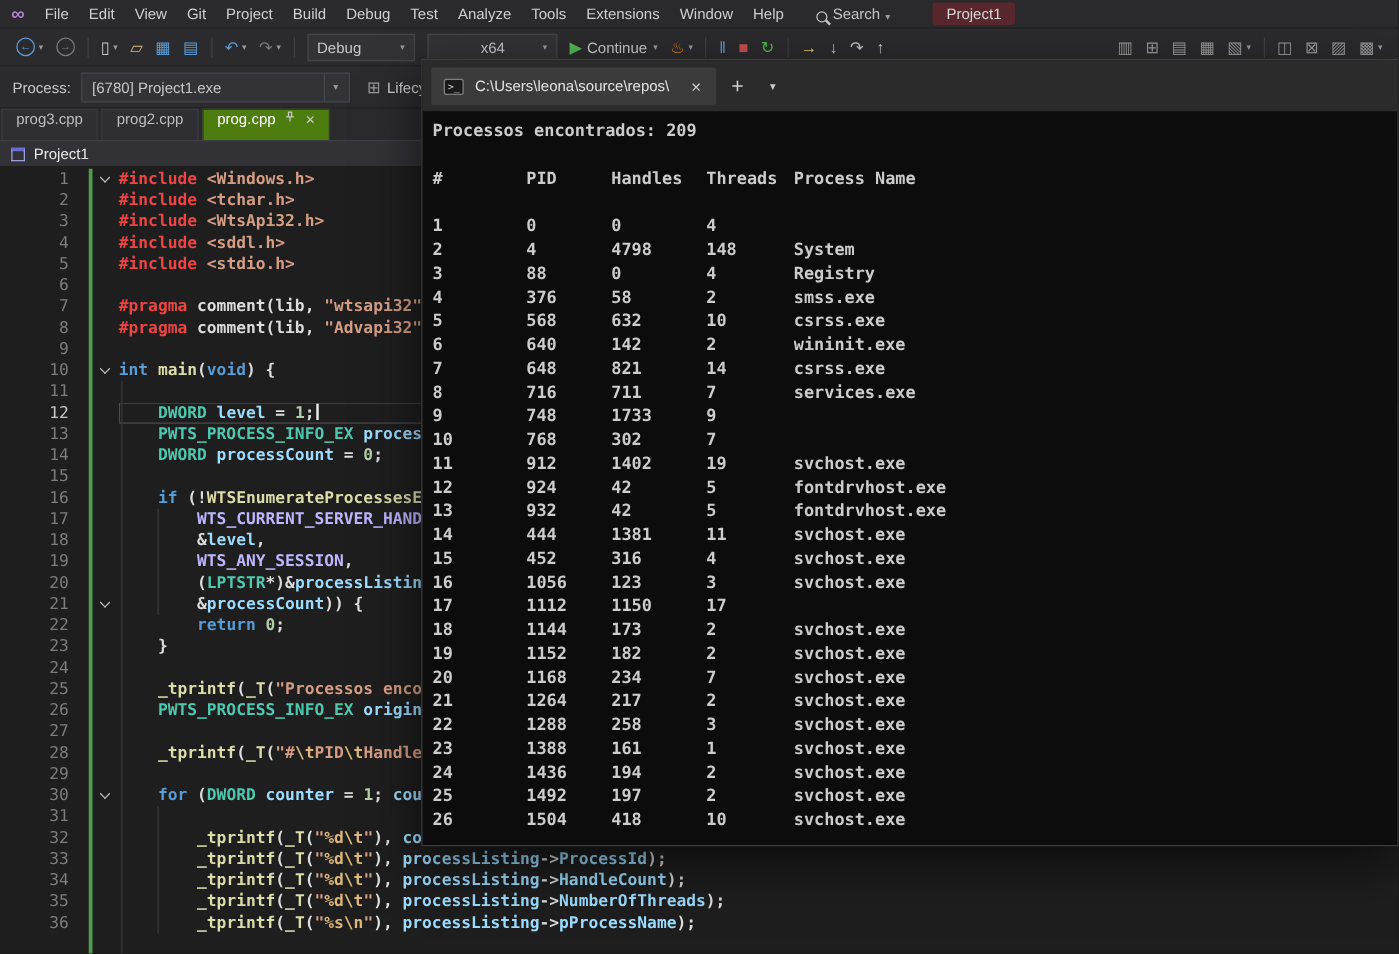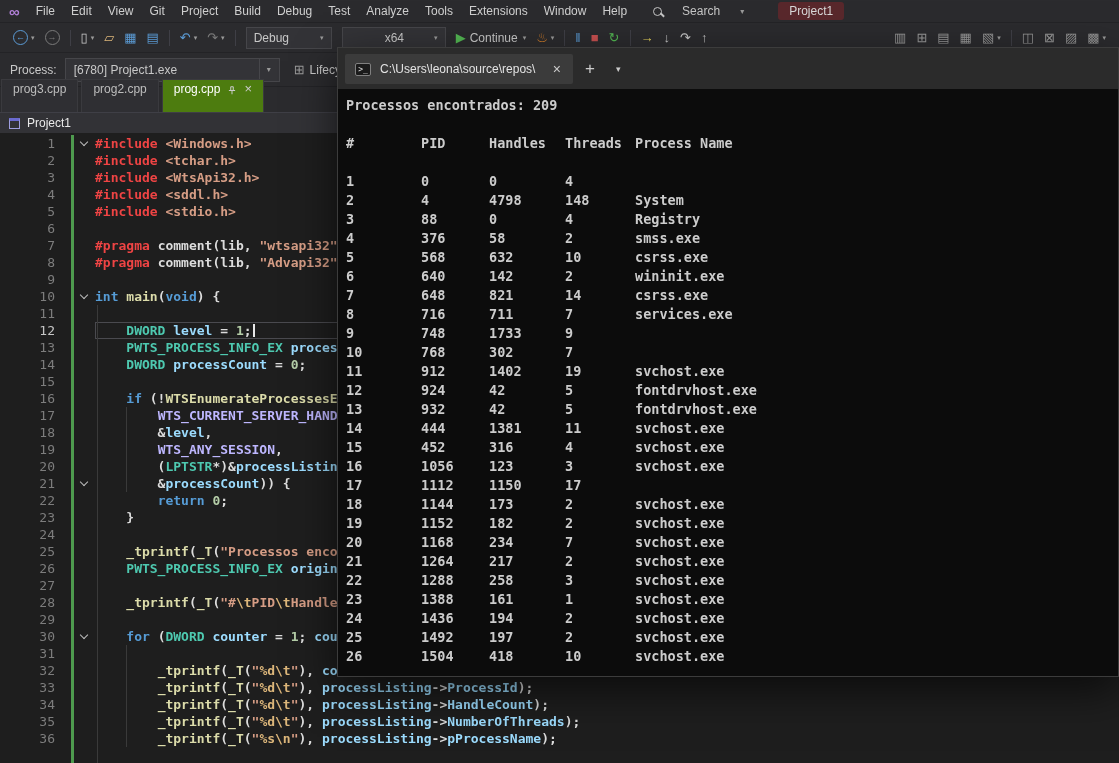--- a/index.html
+++ b/index.html
@@ -4,21 +4,21 @@
 <style>
   *{box-sizing:border-box;margin:0;padding:0}
   html,body{width:1119px;height:763px;overflow:hidden;background:#1e1e1e;font-family:"Liberation Sans",sans-serif}
   .app{position:relative;width:1119px;height:763px}
 
   
   .menubar{height:22px;background:#2b2b2e;display:flex;align-items:center;padding:0 6px;color:#cfcfcf;font-size:12px}
   .vs-logo{color:#b180d7;font-weight:bold;font-size:15px;margin:0 8px 0 3px}
   .menu-items{display:flex}
   .menu-item{padding:2px 8px;white-space:nowrap}
-  .search{display:flex;align-items:center;gap:20px;margin-left:18px;color:#c5c5c5}
+  .search{display:flex;align-items:flex-end;gap:4px;margin-left:18px;color:#c5c5c5}
   .search-glass{width:9px;height:9px;border:1.5px solid #c5c5c5;border-radius:50%;position:relative;display:inline-block}
   .search-glass::after{content:"";position:absolute;width:5px;height:1.5px;background:#c5c5c5;transform:rotate(45deg);right:-4px;bottom:-1px}
   .sm-caret{font-size:8px;color:#9a9a9a}
   .proj-btn{margin-left:34px;background:#59282c;border-radius:3px;padding:2px 11px;color:#d8d8d8}
 
   
   .toolbar{height:30px;background:#2b2b2e;display:flex;align-items:center;padding:0 8px;border-top:1px solid #232326}
   .tb-item{height:22px;display:flex;align-items:center;gap:2px;padding:0 3px;margin:0 2px}
   .tb-glyph{font-size:13px;line-height:1}
   .circ{border:1.2px solid;border-radius:50%;width:15px;height:15px;display:flex;align-items:center;justify-content:center;font-size:9px}
@@ -30,21 +30,21 @@
 
   
   .processbar{height:34px;background:#2b2b2e;display:flex;align-items:center;padding:0 10px;font-size:12px;color:#c8c8c8;border-top:1px solid #232326}
   .dropdown{width:215px;height:24px;background:#333337;border:1px solid #46464a;display:flex;align-items:center;justify-content:space-between;padding:0 8px;margin-left:8px}
   .dd-caret{font-size:8px;color:#9a9a9a;border-left:1px solid #46464a;padding-left:7px;height:100%;display:flex;align-items:center}
   .pb-icon{margin-left:14px;color:#9a9a9a;font-size:13px}
   .pb-lifecycle{margin-left:5px;white-space:nowrap}
 
   
   .tabstrip{height:26px;background:#2b2b2e;display:flex;align-items:flex-end;padding-left:1px;border-top:1px solid #232326}
-  .tab{height:25px;display:flex;align-items:flex-end;gap:7px;padding:16px 11px;font-size:12px;color:#bdbdbd;background:#2f2f33;border:1px solid #3a3a3e;border-bottom:none;margin-right:3px;white-space:nowrap}
+  .tab{height:25px;display:flex;align-items:flex-start;gap:7px;padding:0 11px;font-size:12px;color:#bdbdbd;background:#2f2f33;border:1px solid #3a3a3e;border-bottom:none;margin-right:3px;white-space:nowrap}
   .tab.active{background:#4d7c0f;color:#ffffff}
   .tab-close{font-size:13px;color:#cccccc}
   .tab-pin{display:flex;align-items:center}
 
   
   .docbar{height:21px;background:#323236;display:flex;align-items:center;gap:7px;padding:0 9px;color:#eaeaea;font-size:12px;border-top:1px solid #3f3f46}
   .doc-icon{width:11px;height:11px;border:1px solid #9f9fe0;border-top:3px solid #6a6ad0;display:inline-block}
 
   
   .editor{position:relative;height:630px;background:#1e1e1e;padding-top:2px;font-family:"DejaVu Sans Mono",monospace;font-size:13px;font-weight:600;overflow:hidden}

